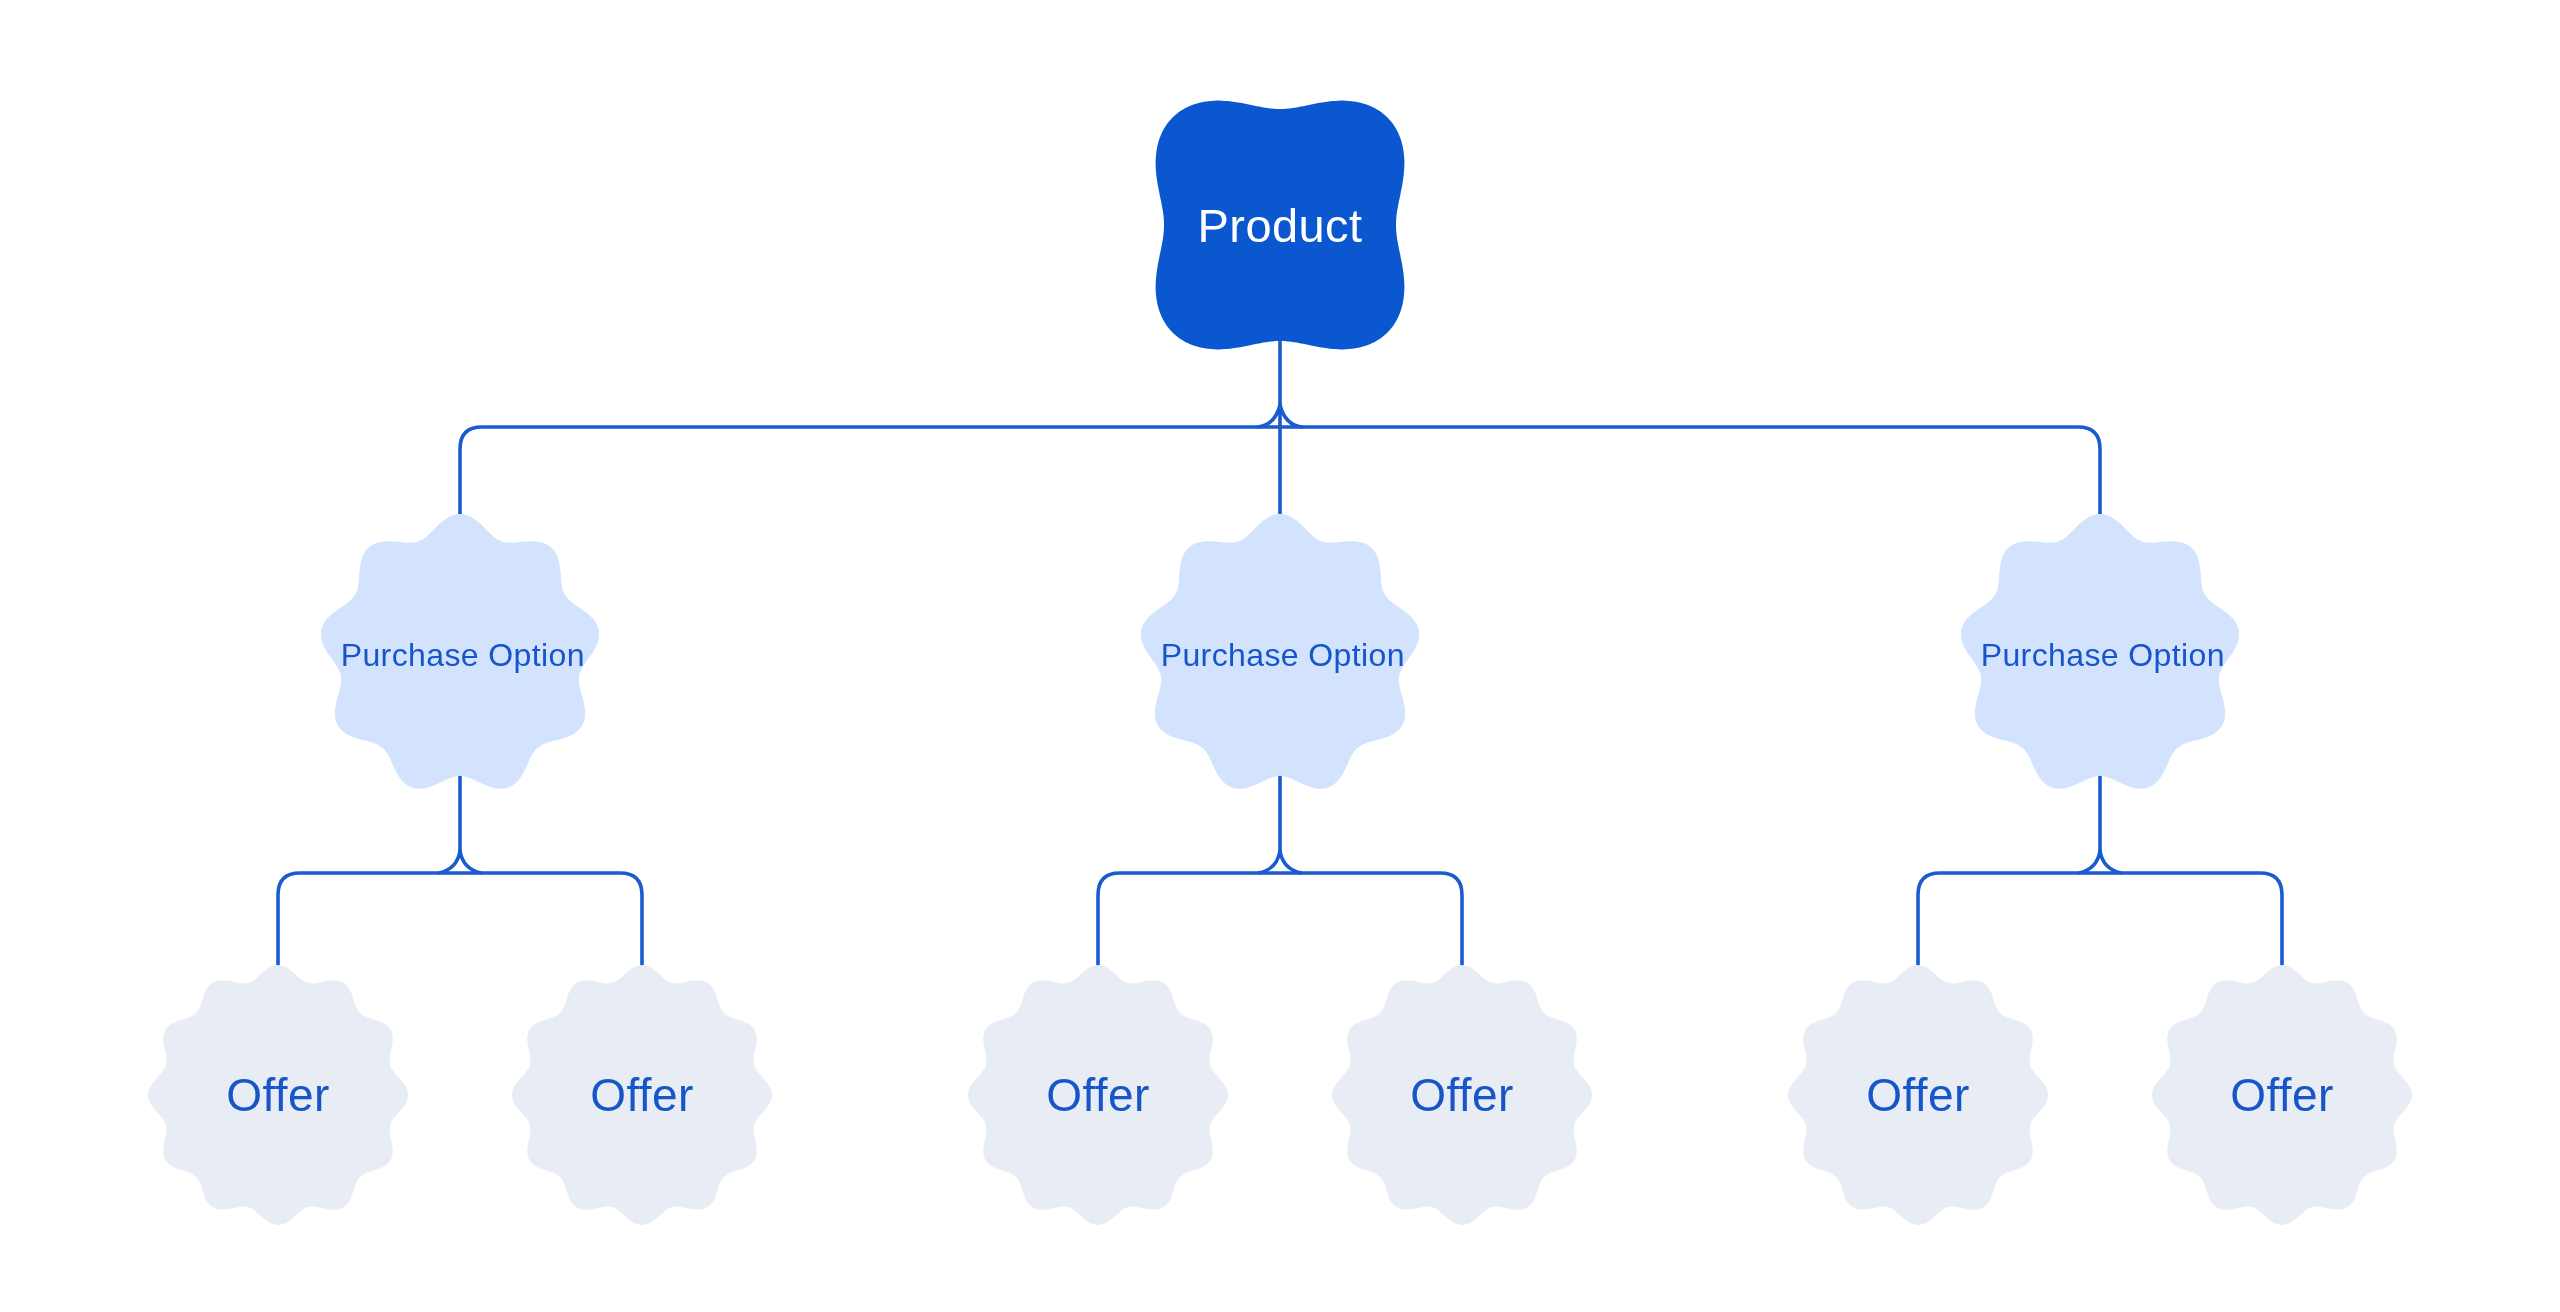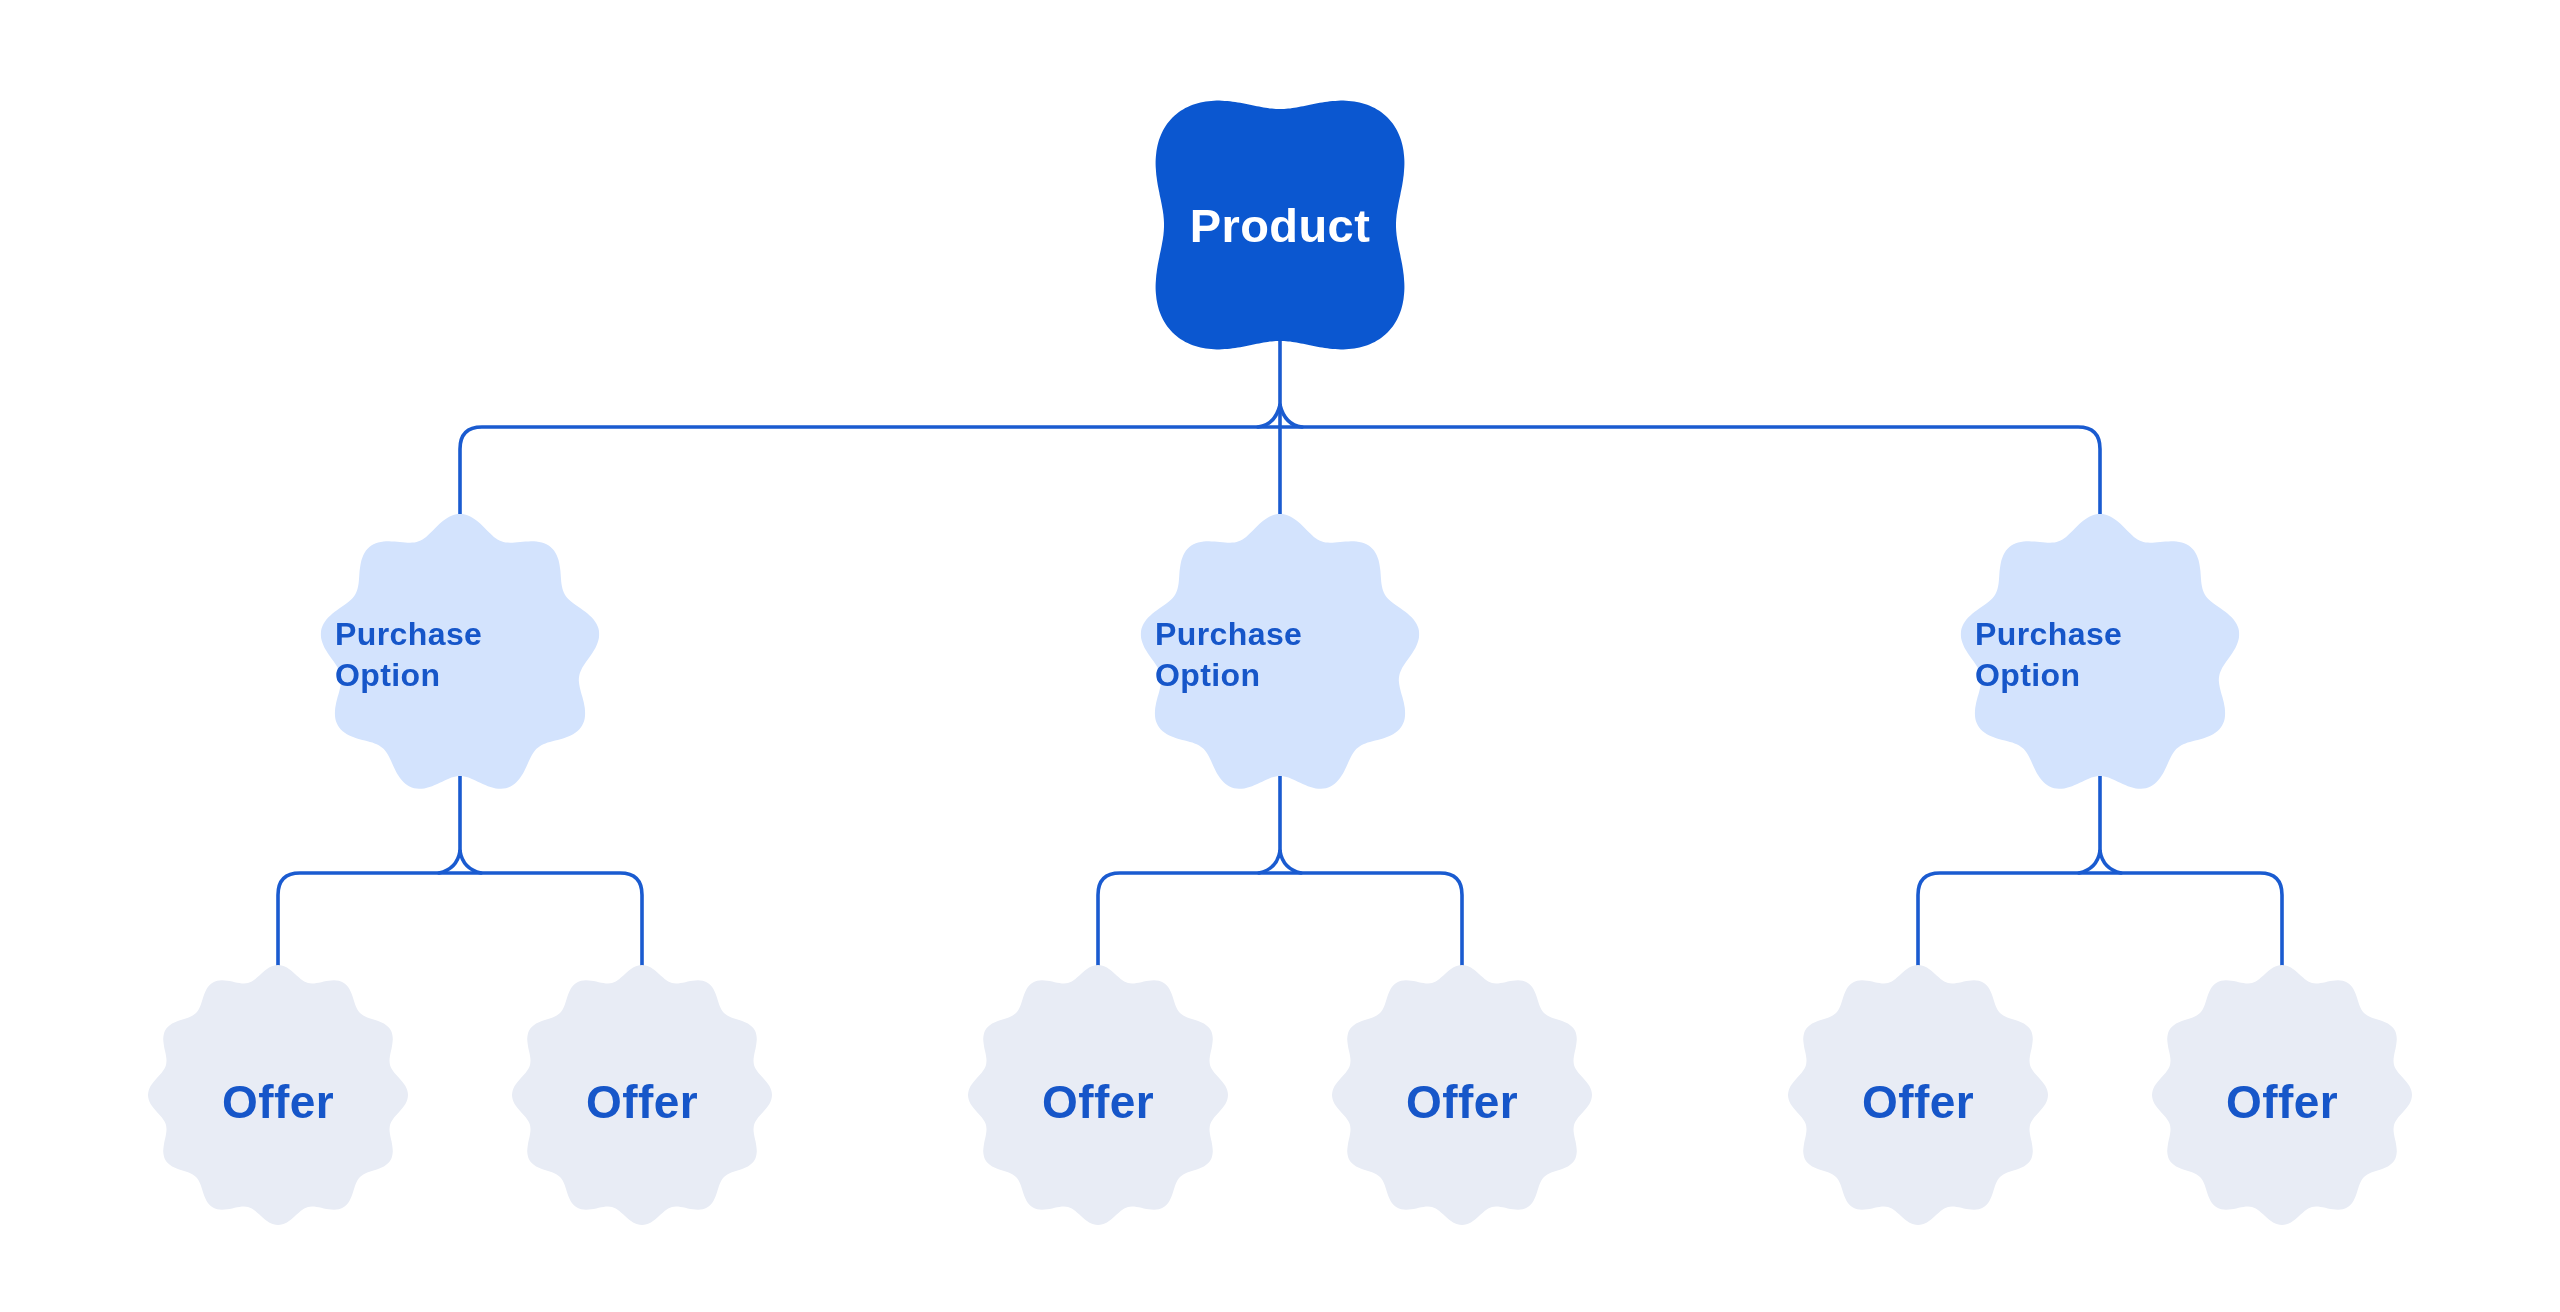--- a/index.html
+++ b/index.html
@@ -18,39 +18,38 @@
   .stage svg {
     position: absolute;
     left: 0;
     top: 0;
     width: 2560px;
     height: 1312px;
   }
   .label {
     position: absolute;
     transform: translate(-50%, -50%);
-    text-align: left;
-    font-weight: 700;
+    text-align: right;
+    font-weight: 400;
     letter-spacing: 0.4px;
     pointer-events: none;
   }
   .label-product {
     font-size: 47px;
     color: var(--product-text, #ffffff);
   }
   .label-po {
     font-size: 32px;
     line-height: 1.28;
     width: 250px;
     color: var(--label-text, #1656c9);
   }
   .label-offer {
     font-size: 46px;
     color: var(--label-text, #1656c9);
-    margin-top: 7px;
   }
 </style>
 </head>
 <body>
 
 <div class="stage">
 
   <svg id="diagram-svg" viewBox="0 0 2560 1312">
       <path d="M460 520 L460 449 Q460 427 482 427 L2078 427 Q2100 427 2100 449 L2100 520" fill="none" stroke="#1a5bd0" stroke-width="3.6" stroke-linecap="round"></path>
       <path d="M1280 338 L1280 520" fill="none" stroke="#1a5bd0" stroke-width="3.6" stroke-linecap="round"></path>

